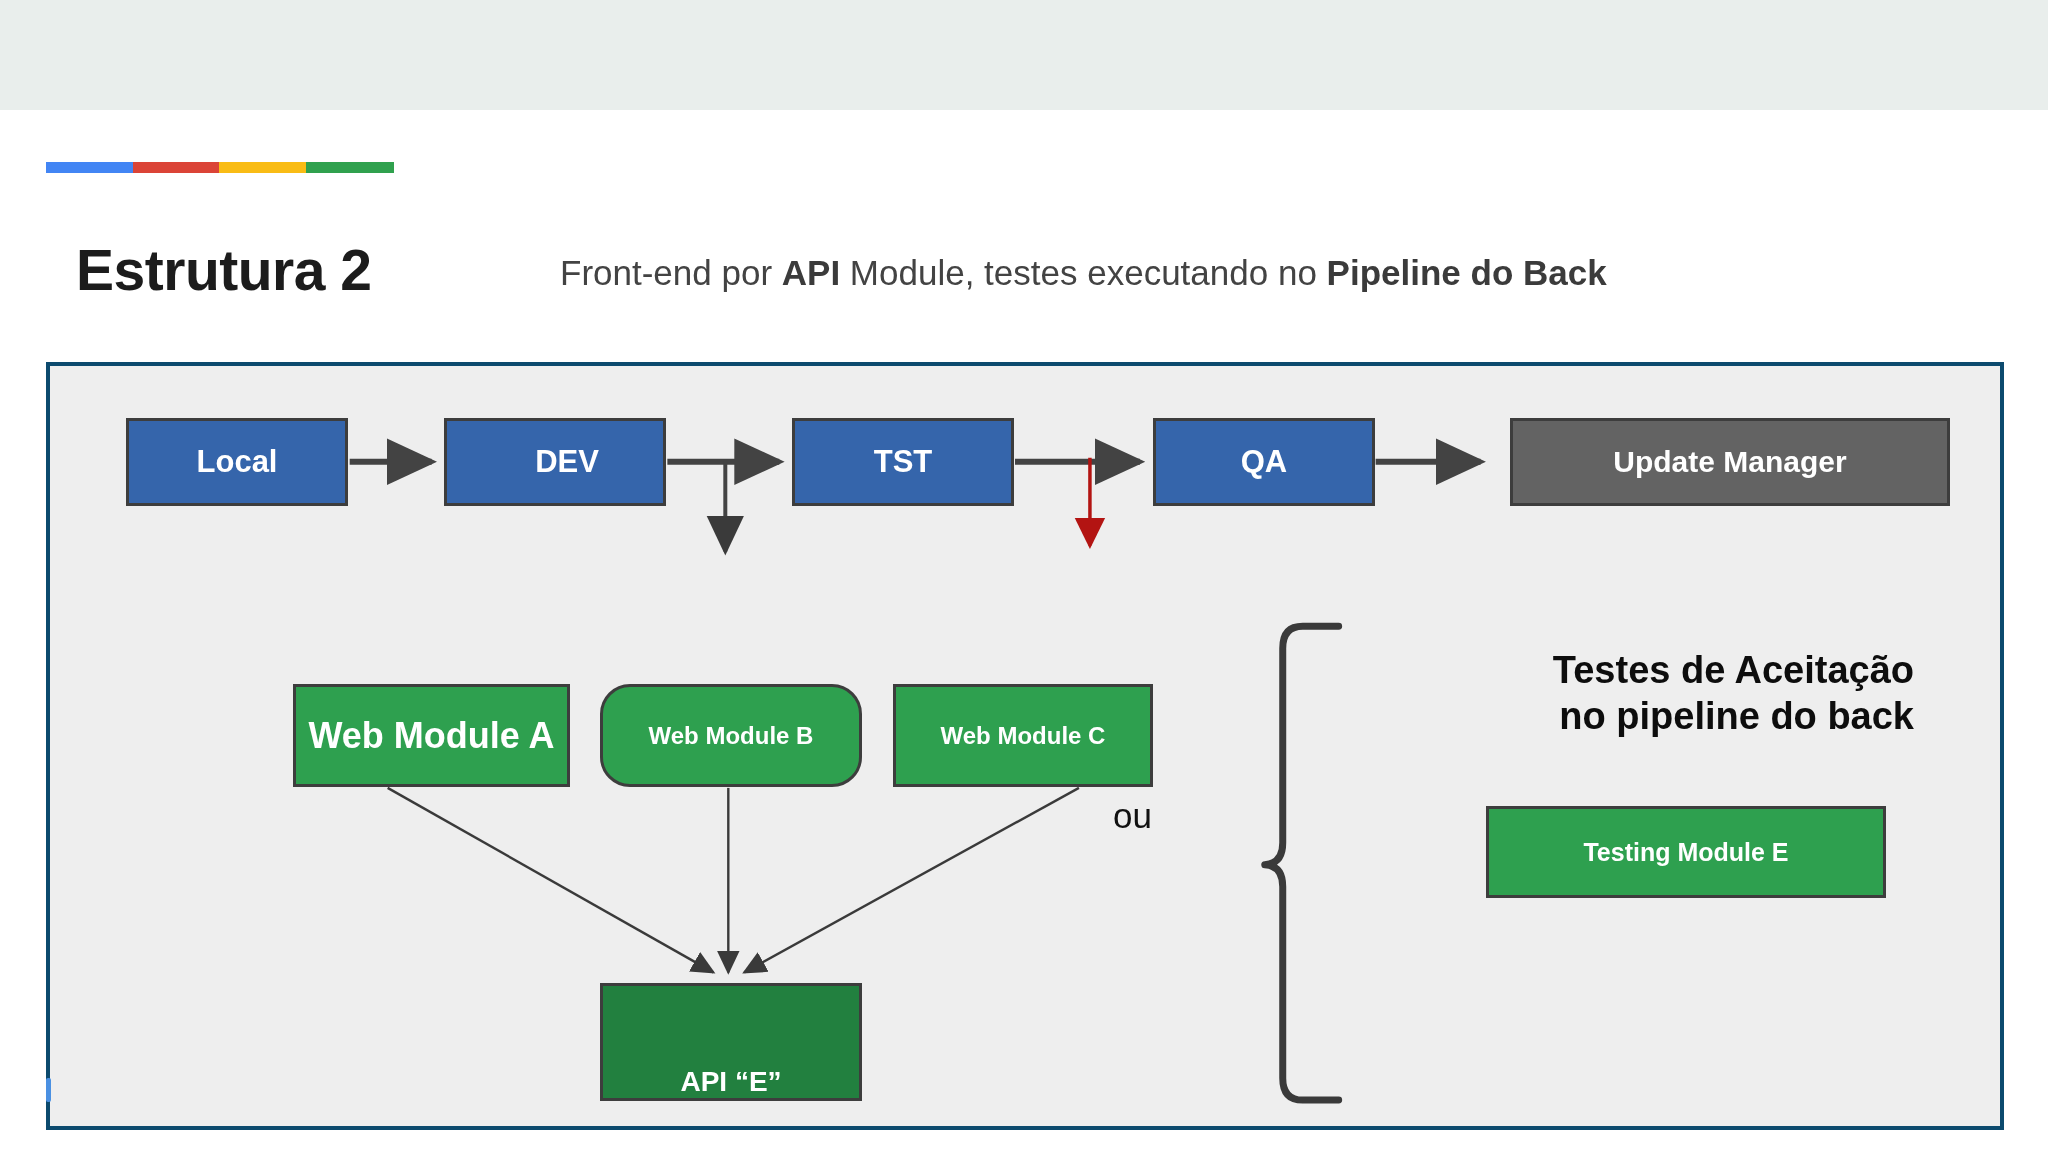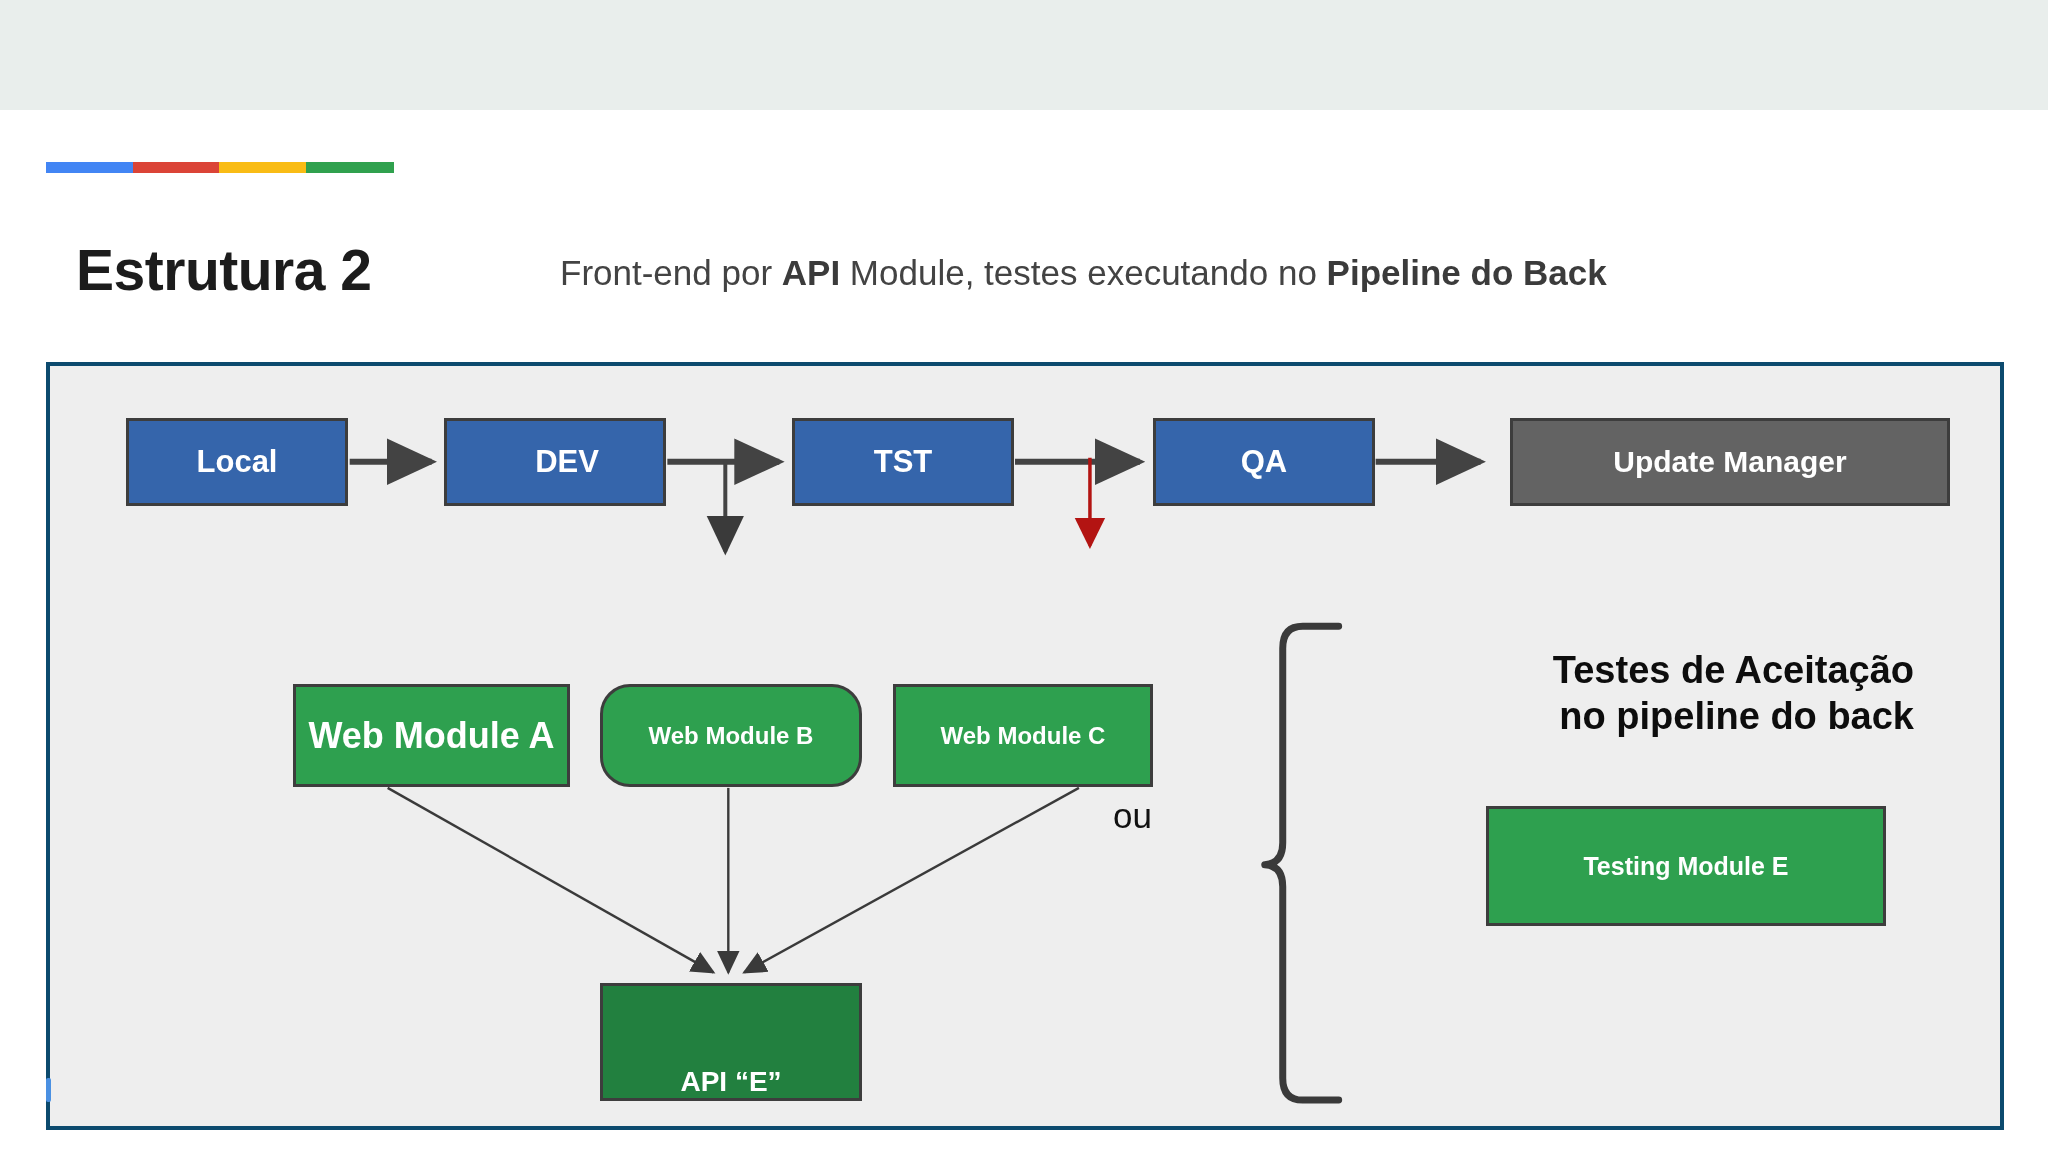--- a/index.html
+++ b/index.html
@@ -78,21 +78,21 @@
   #node-dev    { left: 394px;  top: 52px;  width: 222px; height: 88px;  font-size: 31px; padding-left: 24px; }
   #node-tst    { left: 742px;  top: 52px;  width: 222px; height: 88px;  font-size: 31px; }
   #node-qa     { left: 1103px; top: 52px;  width: 222px; height: 88px;  font-size: 31px; }
   #node-update { left: 1444px; top: 52px;  width: 440px; height: 88px;  font-size: 30px; margin-left: 16px; }
 
   #node-wma    { left: 243px;  top: 318px; width: 277px; height: 103px; font-size: 36px; }
   #node-wmb    { left: 550px;  top: 318px; width: 262px; height: 103px; font-size: 24px; border-radius: 30px; }
   #node-wmc    { left: 843px;  top: 318px; width: 260px; height: 103px; font-size: 24px; }
 
   #node-api    { left: 550px;  top: 617px; width: 262px; height: 118px; font-size: 28px; }
-  #node-testing{ left: 1436px; top: 440px; width: 400px; height: 120px;  font-size: 25px; }
+  #node-testing{ left: 1436px; top: 440px; width: 400px; height: 92px;  font-size: 25px; }
 
   
   .free-text { position: absolute; white-space: pre; }
   #label-ou {
     left: 1063px; top: 430px;
     font-size: 35px; color: #111111; font-weight: 400;
   }
   #label-acceptance {
     left: 1414px; top: 253px; width: 450px;
     text-align: right; font-size: 38px; font-weight: 700; color: #0d0d0d;

